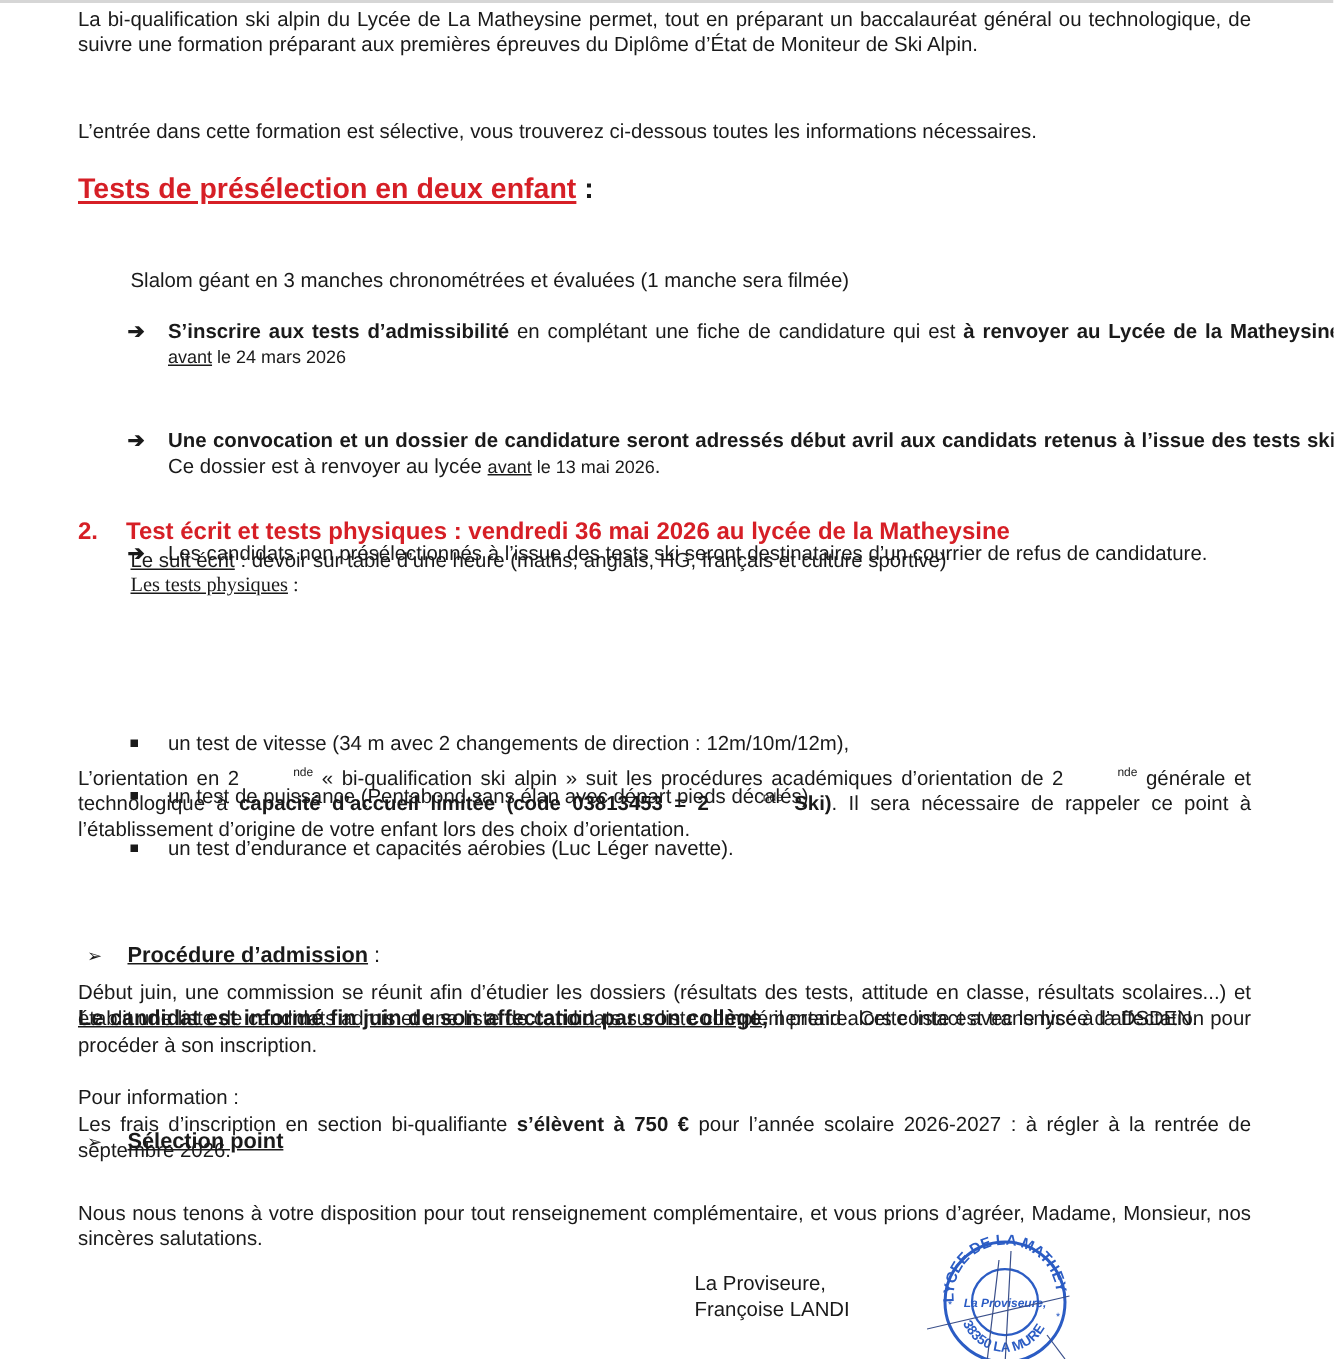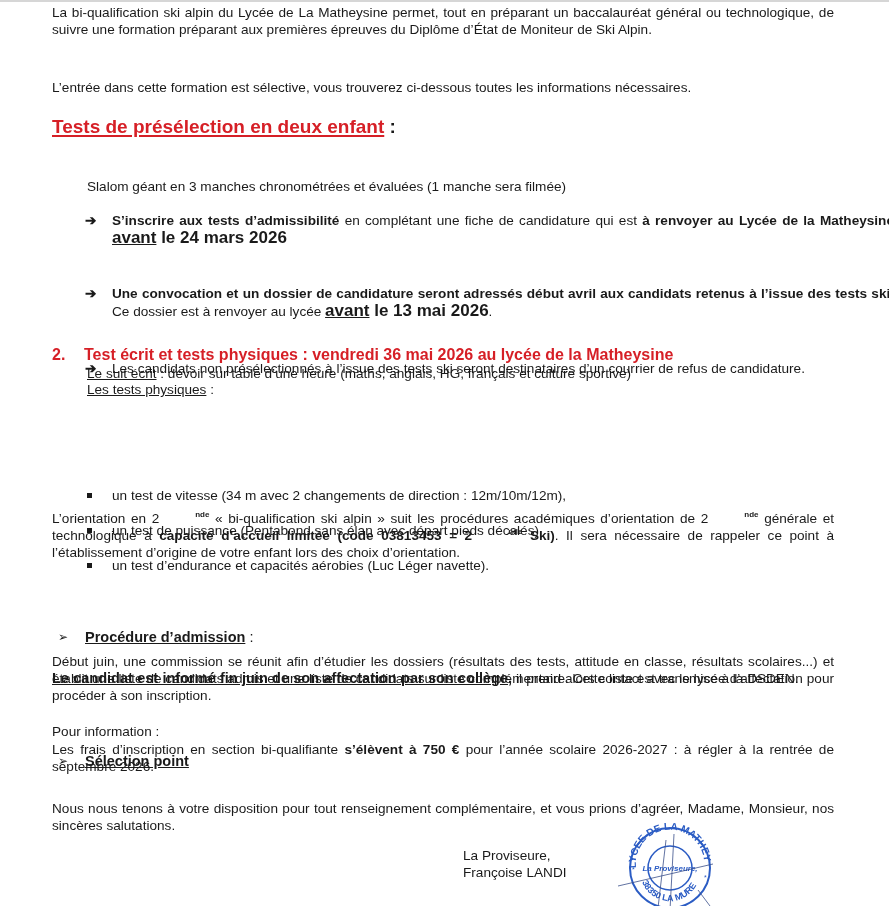--- a/index.html
+++ b/index.html
@@ -17,30 +17,30 @@
   .abs { position: absolute; left: 0; width: 782px; }
   .red { color: #d61f26; }
   .h-main { font-size: 19px; font-weight: bold; line-height: 22px; }
   .h-main .ul { text-decoration: underline; text-decoration-thickness: 2px; text-underline-offset: 2px; }
   .h-main .colon { color: #1a1a1a; }
   .num-head { font-size: 16px; font-weight: bold; line-height: 20px; }
   .num-head .num { display: inline-block; width: 32px; }
   .indent { padding-left: 35px; }
   .arrow-item { position: relative; padding-left: 60px; text-align: justify; }
   .arrow-item .arr { position: absolute; left: 33px; top: 0; font-weight: bold; }
-  .big { font-size: 17px; font-weight: bold; }
+  .big { font-size: 12px; font-weight: normal; }
   .u { text-decoration: underline; }
   b { font-weight: bold; }
   .sq-item { position: relative; padding-left: 60px; }
   .sq-item .sq { position: absolute; left: 35px; top: 6px; width: 5px; height: 5px; background: #1a1a1a; }
   .sec-head { position: relative; padding-left: 33px; font-weight: bold; font-size: 14.5px; }
   .sec-head .chev { position: absolute; left: 6px; top: 0; font-weight: normal; font-size: 12px; }
   .sec-head .title { text-decoration: underline; }
   .sec-head .colon { font-weight: normal; }
-  sup { font-size: 8px; line-height: 0; vertical-align: 6px; font-weight: bold; margin-left: 36px; }
+  sup { font-size: 8px; line-height: 0; vertical-align: 6px; font-weight: normal; margin-left: 36px; }
   .sign { position: absolute; left: 463px; top: 847px; font-size: 13.6px; line-height: 17px; }
   .stamp { position: absolute; left: 618px; top: 820px; width: 100px; height: 90px; }
 </style>
 </head>
 <body>
 
 <div class="topline"></div>
 
 <div class="page">
 
@@ -63,21 +63,21 @@
 
   <div class="abs arrow-item" style="top:290px;">
     <span class="arr">➔</span>
     <span>Les candidats non présélectionnés à l’issue des tests ski seront destinataires d’un courrier de refus de candidature.</span>
   </div>
 
   <div class="abs num-head red" style="top:345px;">
     <span class="num">2.</span><span>Test écrit et tests physiques : vendredi 36 mai 2026 au lycée de la Matheysine</span>
   </div>
   <p class="abs indent" style="top:365px;"><span class="u">Le suit écrit</span><span> : devoir sur table d’une heure (maths, anglais, HG, français et culture sportive)</span></p>
-  <p class="abs indent" style="top:381px;"><span class="u">Les tests physiques</span><span> :</span></p>
+  <p class="abs indent" style="top:381px;font-family:Liberation Serif, serif;"><span class="u">Les tests physiques</span><span> :</span></p>
 
   <div class="abs sq-item" style="top:400px;"><span class="sq"></span><span>un test de vitesse (34 m avec 2 changements de direction : 12m/10m/12m),</span></div>
   <div class="abs sq-item" style="top:418px;"><span class="sq"></span><span>un test de puissance (Pentabond sans élan avec départ pieds décalés)</span></div>
   <div class="abs sq-item" style="top:436px;"><span class="sq"></span><span>un test d’endurance et capacités aérobies (Luc Léger navette).</span></div>
 
   <div class="abs sec-head" style="top:491px;">
     <span class="chev">➢</span>
     <span class="title">Procédure d’admission</span><span class="colon"> :</span>
   </div>
   <p class="abs just" style="top:510px;"><span>L’orientation en 2</span><sup>nde</sup><span> « bi-qualification ski alpin » suit les procédures académiques d’orientation de 2</span><sup>nde</sup><span> générale et technologique à </span><b>capacité d’accueil limitée (code 03813453 = 2</b><sup>nde</sup><b> Ski)</b><span>. Il sera nécessaire de rappeler ce point à l’établissement d’origine de votre enfant lors des choix d’orientation.</span></p>

